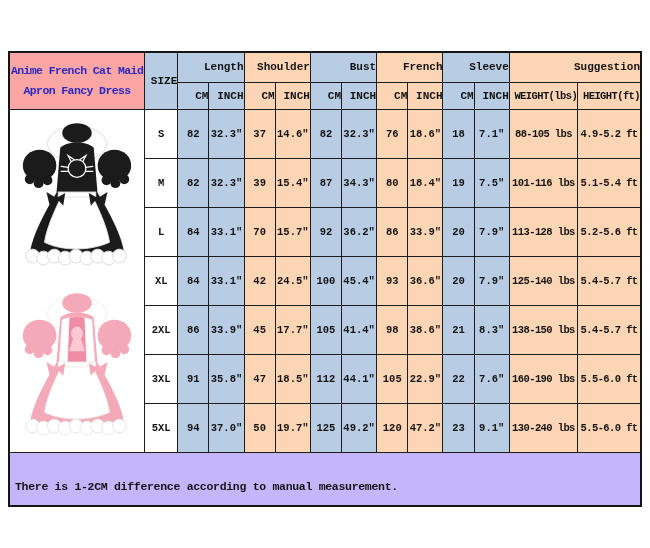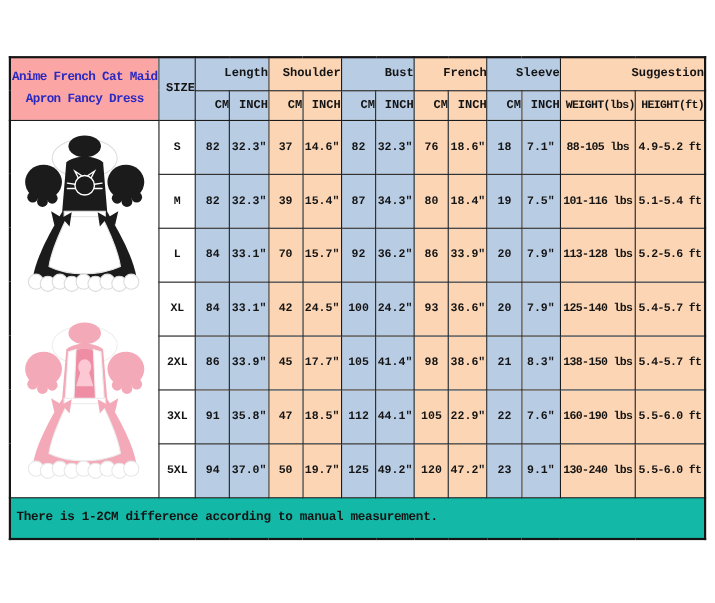--- a/index.html
+++ b/index.html
@@ -27,21 +27,21 @@
   .cp{background:var(--header-peach);margin-top:18px;}
   .cw{background:#ffffff;}
   .tight{letter-spacing:-0.6px;font-size:10.5px;}
   .title-cell{
     background:#fca5a5;color:var(--title-color);
     font-size:11.5px;letter-spacing:-0.6px;line-height:1.75;
   }
   .img-cell{background:#fff;vertical-align:top;padding:1px 0 0 0;}
   .img-stack{display:flex;flex-direction:column;align-items:center;}
   .note-row td{
-    background:#14b8a6;text-align:left;padding:0 0 0 5px;
+    background:#c4b5fd;text-align:left;padding:16px 0 0 5px;
     font-size:11.5px;letter-spacing:-0.3px;height:36px;
   }
   svg{display:block;}
 </style>
 </head>
 <body>
 
 <div class="sheet">
 <table class="size-chart">
   <colgroup>
@@ -225,21 +225,21 @@
       <td class="cp tight">5.2-5.6 ft</td>
     </tr>
 
     <tr class="data">
       <td class="cw">XL</td>
       <td class="cb">84</td>
       <td class="cb">33.1″</td>
       <td class="cp">42</td>
       <td class="cp">24.5″</td>
       <td class="cb">100</td>
-      <td class="cb">24.2″</td>
+      <td class="cb">45.4″</td>
       <td class="cp">93</td>
       <td class="cp">36.6″</td>
       <td class="cb">20</td>
       <td class="cb">7.9″</td>
       <td class="cp tight">125-140 lbs</td>
       <td class="cp tight">5.4-5.7 ft</td>
     </tr>
 
     <tr class="data">
       <td class="cw">2XL</td>

